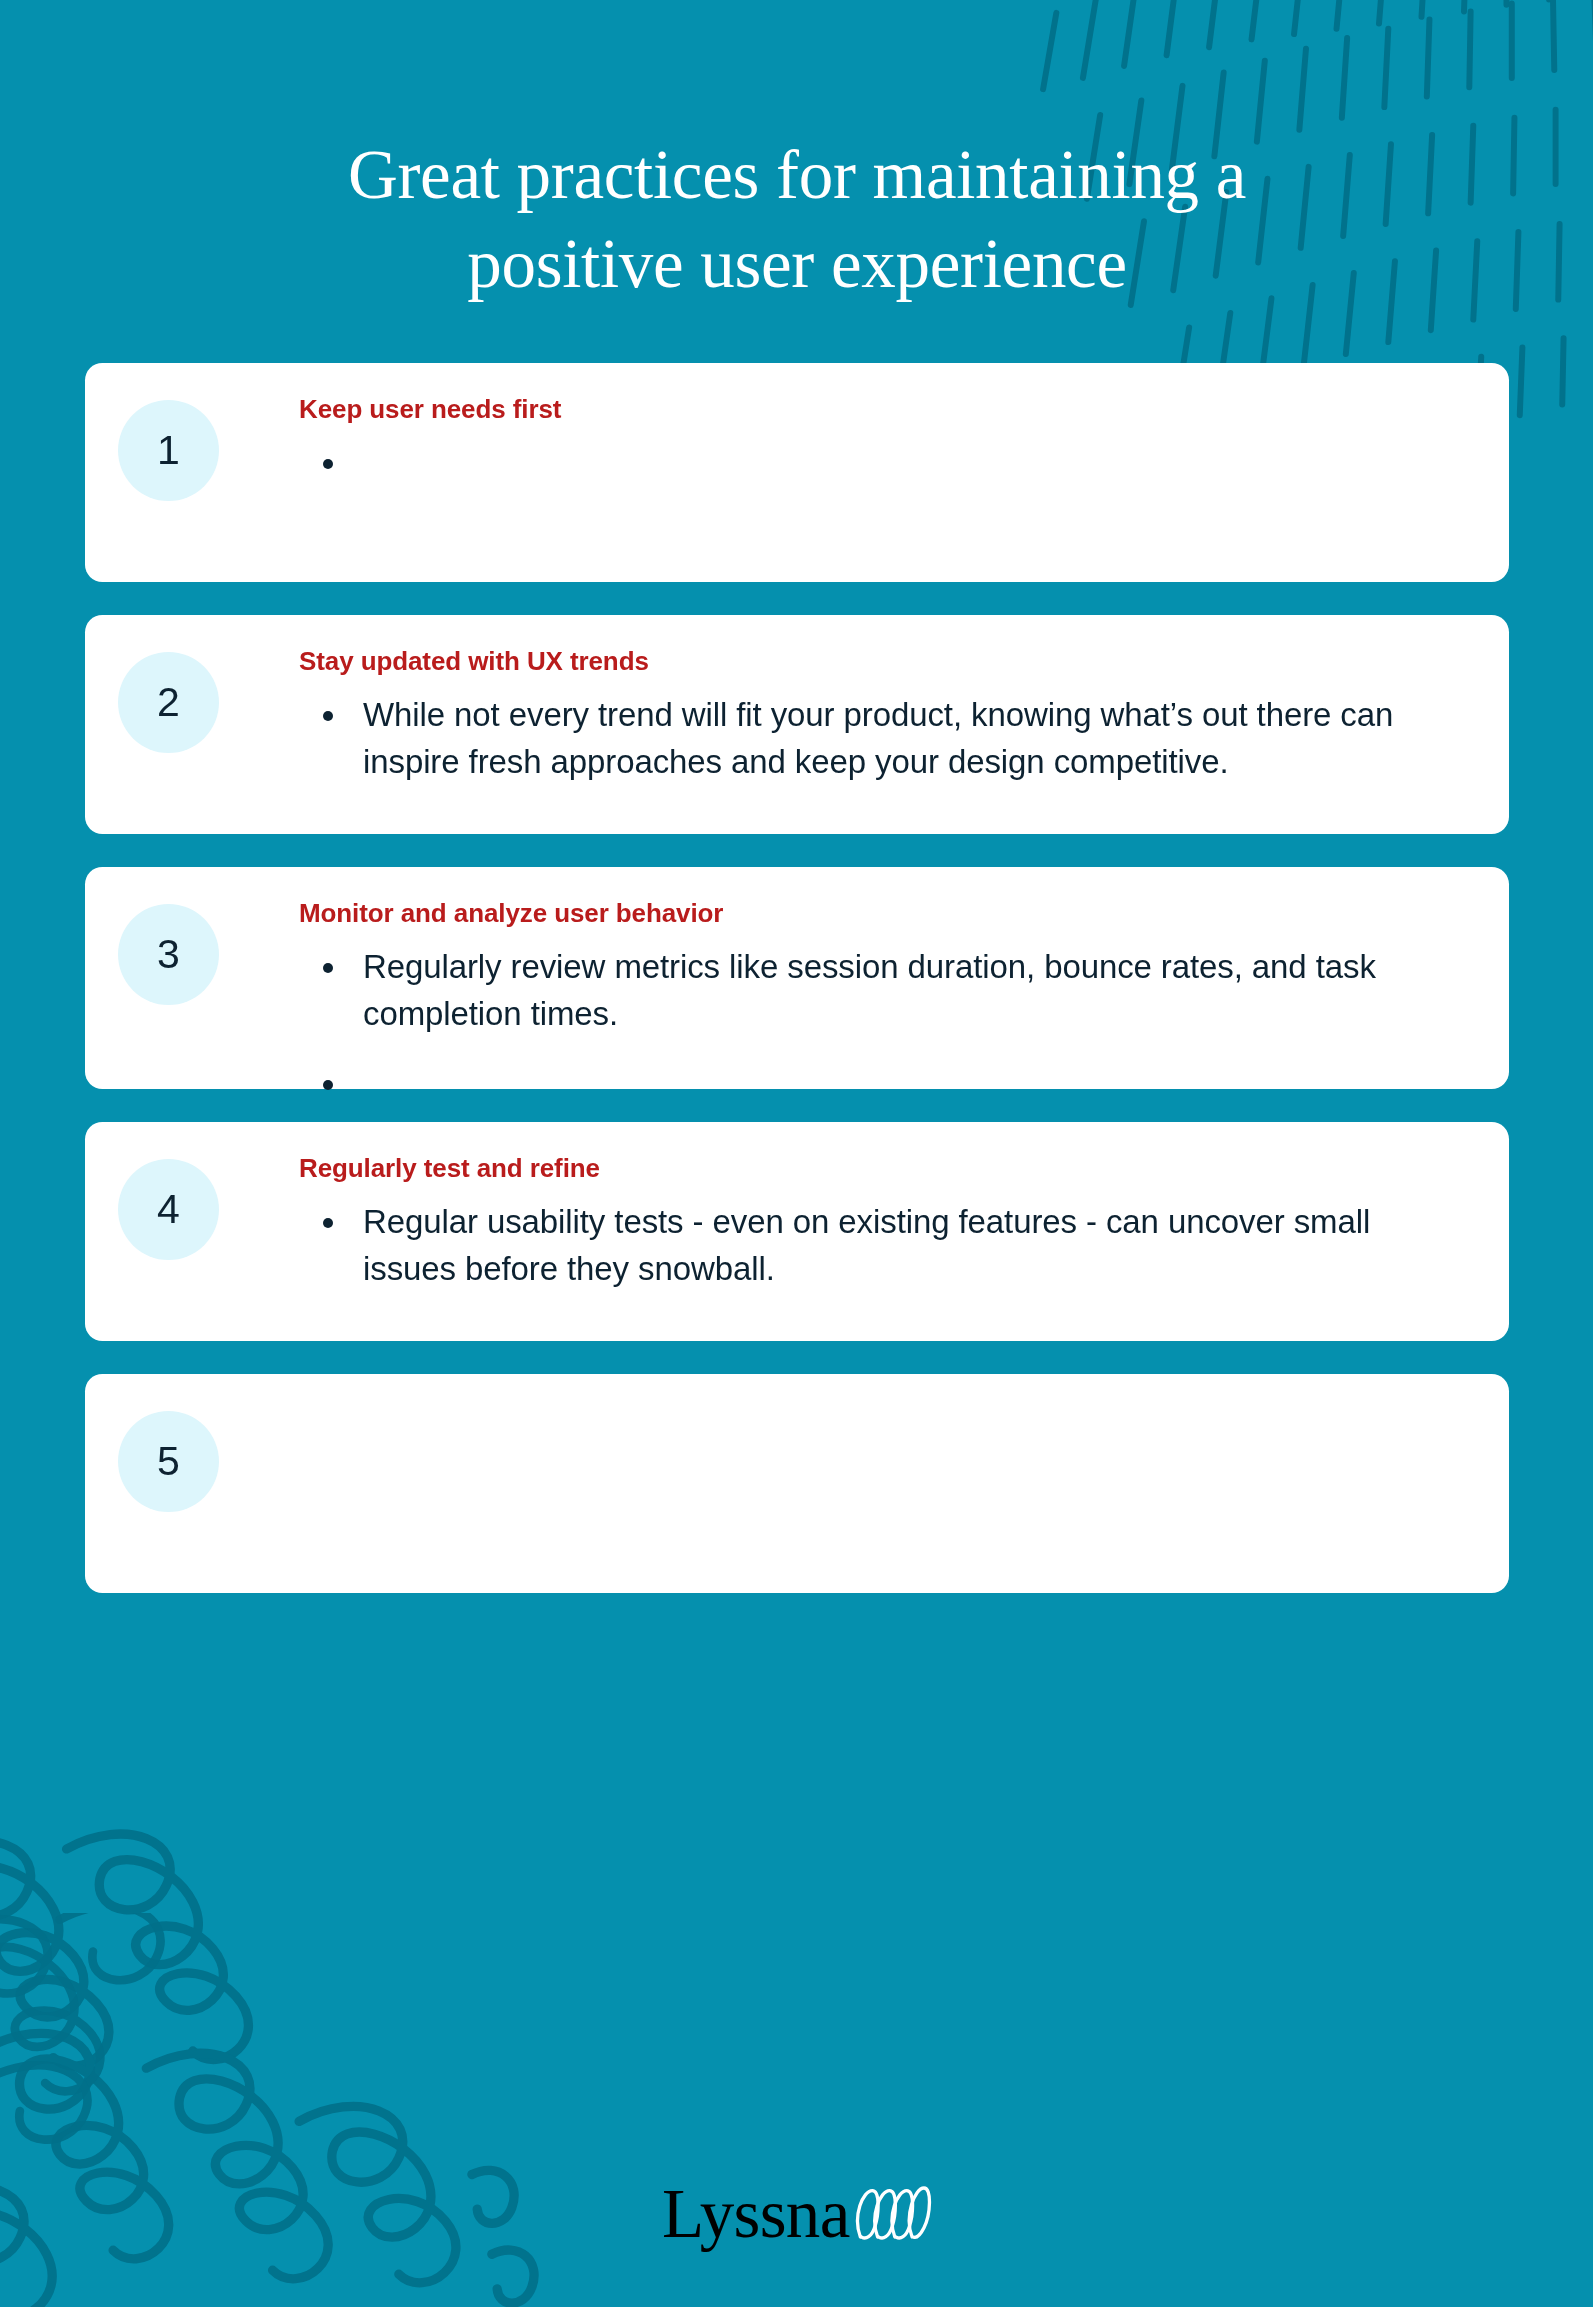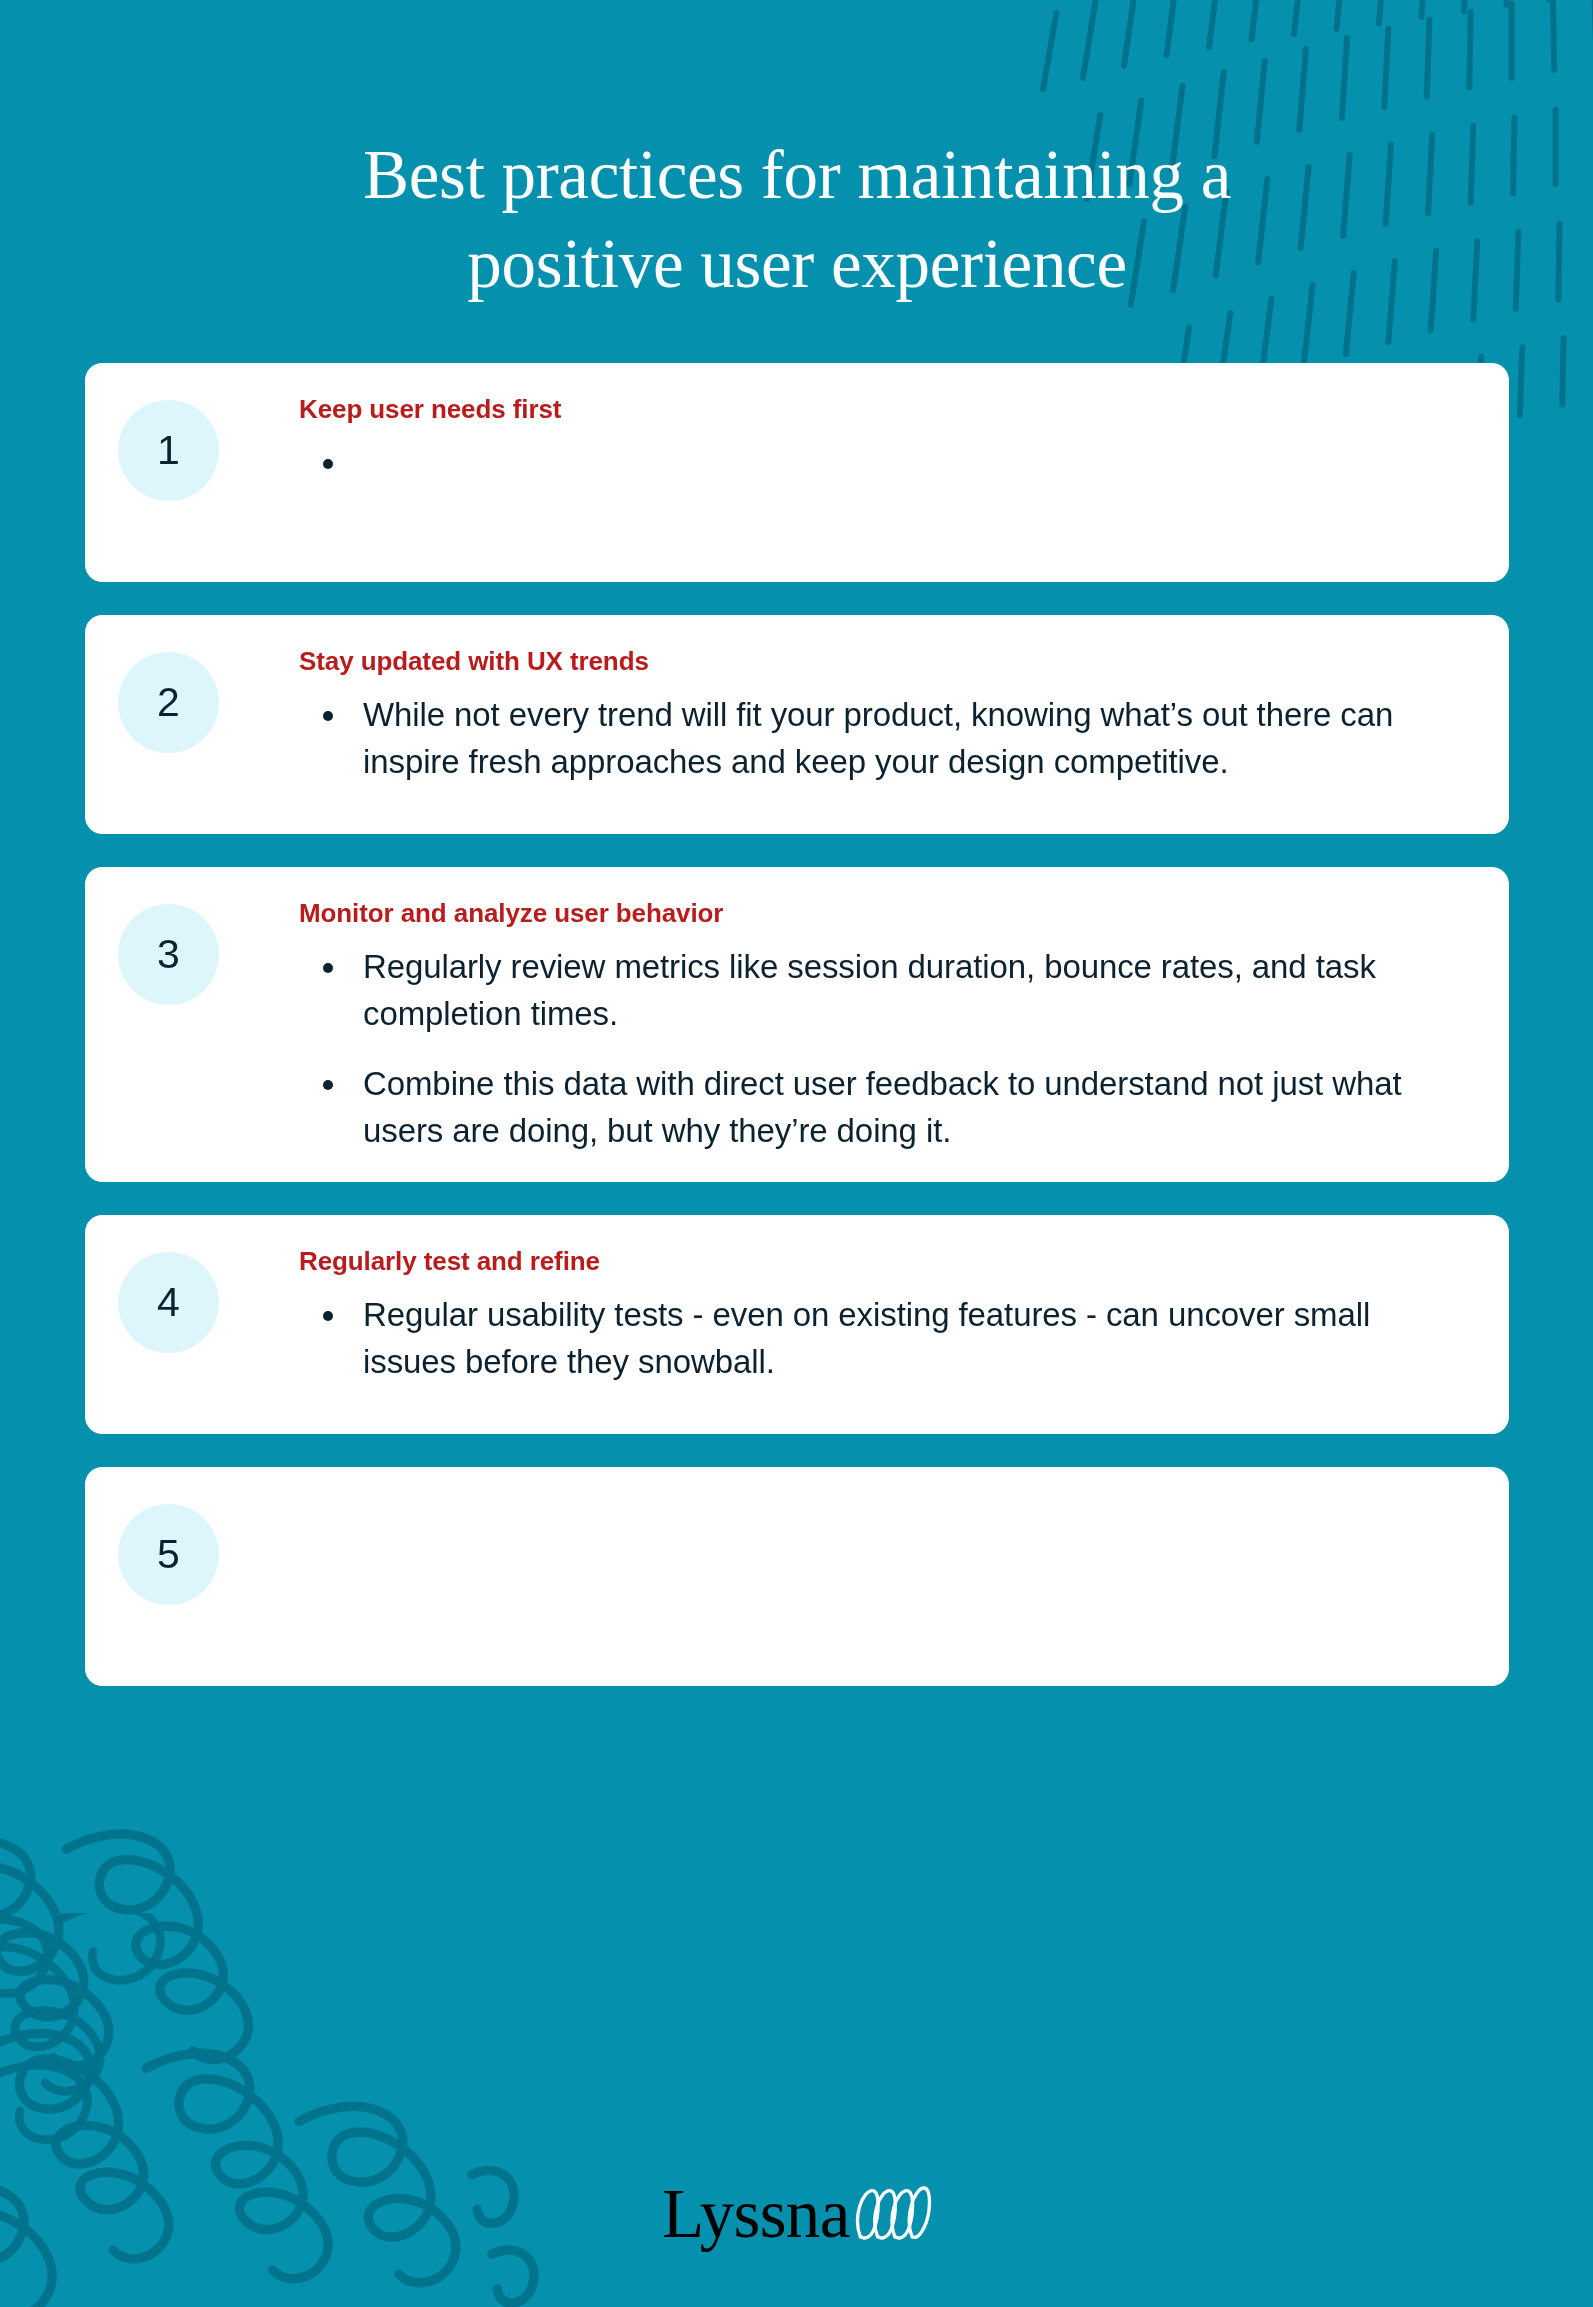--- a/index.html
+++ b/index.html
@@ -266,21 +266,21 @@
     <g stroke="#01708a" stroke-width="13" fill="none" stroke-linecap="round" opacity="0.9">
       <path d="M-20 30 C 70 -18, 155 24, 126 86 C 102 138, 20 130, 30 78
                C 42 26, 136 56, 164 112 C 198 178, 116 226, 88 188
                C 60 150, 146 122, 196 180 C 244 238, 166 294, 128 256"></path>
       <path d="M150 10 C 240 -38, 325 4, 296 66 C 272 118, 190 110, 200 58"></path>
       <path d="M40 250 C 130 202, 215 244, 186 306 C 162 358, 80 350, 90 298"></path>
     </g>
   </svg>
 
   <h1 class="title">
-    <span class="title-line">Best practices for maintaining a</span>
+    <span class="title-line">Great practices for maintaining a</span>
     <span class="title-line">positive user experience</span>
   </h1>
 
   <div id="cards">
 
     <div class="card">
       <div class="badge">1</div>
       <div class="card-body">
         <div class="card-heading">Keep user needs first</div>
         <ul class="bullets">
@@ -308,21 +308,20 @@
       <div class="badge">3</div>
       <div class="card-body">
         <div class="card-heading">Monitor and analyze user behavior</div>
         <ul class="bullets">
           <li class="bullet">
             <span class="bullet-dot"></span>
             <span>Regularly review metrics like session duration, bounce rates, and task completion times.</span>
           </li>
           <li class="bullet">
             <span class="bullet-dot"></span>
-            <span>Combine this data with direct user feedback to understand not just what users are doing, but why they’re doing it.</span>
           </li>
         </ul>
       </div>
     </div>
 
     <div class="card">
       <div class="badge">4</div>
       <div class="card-body">
         <div class="card-heading">Regularly test and refine</div>
         <ul class="bullets">

